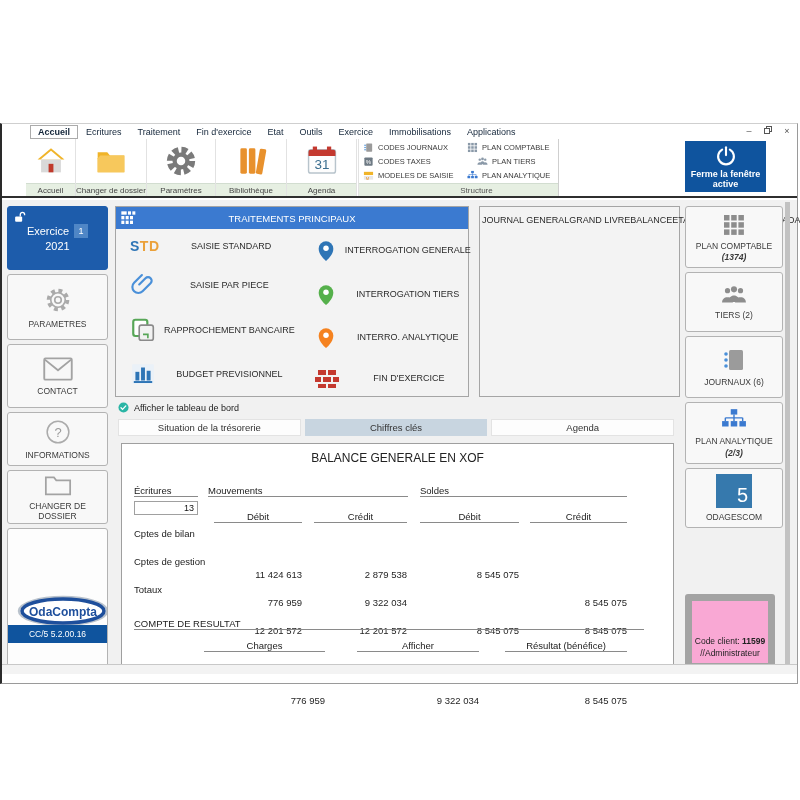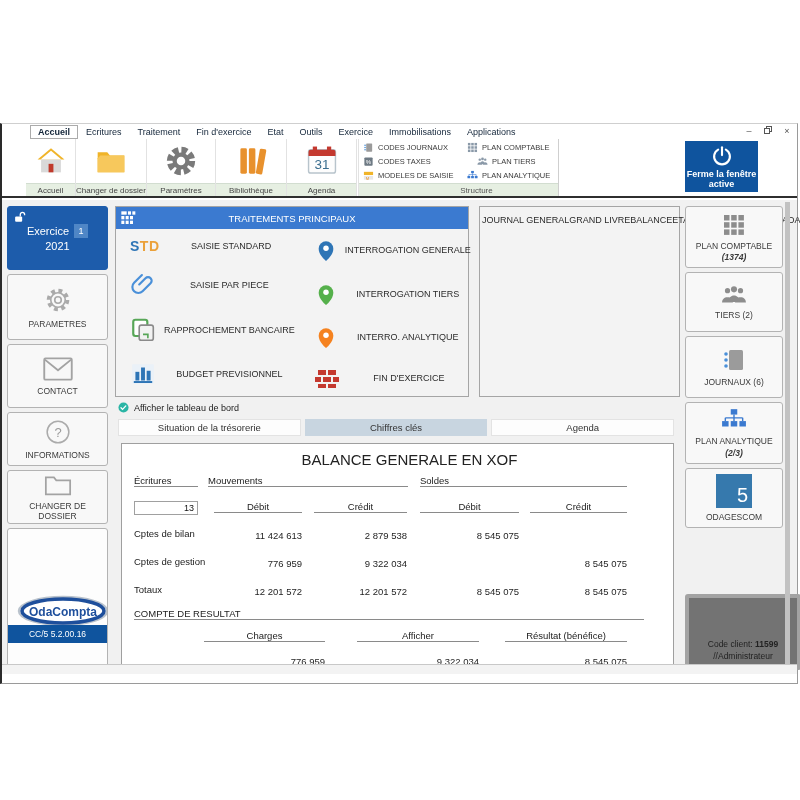--- a/index.html
+++ b/index.html
@@ -21,21 +21,21 @@
 
   
   #ribbon { position:absolute; left:0; top:15px; width:100%; height:59px; background:#fff; border-bottom:2px solid #2f2f2f; }
   .rb-cell { position:absolute; top:0; height:57px; border-right:1px solid #e2e2e2; display:flex; flex-direction:column; align-items:center; }
   .rb-icon { flex:1; display:flex; align-items:center; justify-content:center; }
   .rb-label { width:100%; height:13px; background:#e6efe2; border-top:1px solid #d2ddd0; font-size:8px; color:#444; text-align:center; line-height:13px; white-space:nowrap; overflow:hidden; }
   #structure-cell { position:absolute; left:356px; top:0; width:201px; height:57px; border-right:1px solid #cfcfcf; border-left:1px solid #e2e2e2; }
   .structure-grid { position:absolute; left:0; top:1px; width:100%; height:42px; display:grid; grid-template-columns:104px 97px; grid-auto-rows:14px; }
   .structure-item { display:flex; align-items:center; gap:4px; font-size:7.5px; color:#3a3a3a; padding-left:4px; white-space:nowrap; cursor:default; }
   .structure-label { position:absolute; bottom:0; width:100%; height:13px; background:#e6efe2; border-top:1px solid #d2ddd0; font-size:8px; color:#555; text-align:center; line-height:13px;padding-left:36px; }
-  #close-window-btn { position:absolute; left:683px; top:2px; width:73px; height:51px; background:#0f549e; color:#fff; font-size:9px; font-weight:bold; text-align:center; display:flex; flex-direction:column; align-items:center; justify-content:center; gap:2px; cursor:pointer; }
+  #close-window-btn { position:absolute; left:683px; top:2px; width:81px; height:51px; background:#0f549e; color:#fff; font-size:9px; font-weight:bold; text-align:center; display:flex; flex-direction:column; align-items:center; justify-content:center; gap:2px; cursor:pointer; }
 
   
   #main { position:absolute; left:0; top:76px; width:100%; height:474px; background:#f1f1f1; }
   #statusbar { position:absolute; left:0; bottom:0; width:100%; height:10px; background:#f3f3f3; border-top:1px solid #c8c8c8; }
 
   
   .sb-btn { position:absolute; left:5px; width:101px; background:#f8f8f8; border:1px solid #b3b3b3; border-radius:3px;
             display:flex; flex-direction:column; align-items:center; justify-content:center; gap:5px; font-size:8.5px; color:#3a3a3a; text-align:center; cursor:pointer; }
   #exercice-btn { top:6px; height:64px; background:#1d5cab; border-color:#1d5cab; color:#fff; font-size:11px; position:absolute; }
   #exercice-lock { position:absolute; left:5px; top:4px; }
@@ -61,33 +61,33 @@
 
   
   #toggle-row { position:absolute; left:116px; top:202px; display:flex; align-items:center; gap:5px; font-size:9px; color:#222; cursor:pointer; }
   #tabstrip { position:absolute; left:116px; top:219px; width:556px; height:17px; display:flex; gap:4px; }
   .dash-tab { flex:1; background:#fdfdfd; border:1px solid #e3e3e3; font-size:9.5px; color:#333; text-align:center; line-height:15px; cursor:pointer; }
   .dash-tab.active { background:#c8d5e0; border-color:#c8d5e0; }
 
   
   #dash { position:absolute; left:119px; top:243px; width:553px; height:230px; background:#fff; border:1px solid #9f9f9f; font-size:9.5px; color:#222; }
   .abs { position:absolute; }
-  .u { border-bottom:1px solid #8a8a8a; }
+  .u { border-bottom:1px solid #8a8a8a;margin-top:10px; }
   .ctr { text-align:center; }
-  .rt { text-align:right; }
+  .rt { text-align:right;margin-top:39px; }
   #ecr-input { position:absolute; left:12px; top:57px; width:64px; height:14px; border:1px solid #a0a0a0; font-size:9px; text-align:right; padding-right:3px; font-family:"Liberation Sans",sans-serif; color:#111; background:#fff; }
   .num { font-size:9.5px; color:#1e1e1e; }
 
   
   .rb-btn { position:absolute; left:683px; width:98px; background:#f8f8f8; border:1px solid #b3b3b3; border-radius:3px;
             display:flex; flex-direction:column; align-items:center; justify-content:center; gap:4px; font-size:8.5px; color:#3a3a3a; text-align:center; cursor:pointer; }
   .rb-count { font-style:italic; font-weight:bold; font-size:8.5px; }
   #odagescom-sq { width:36px; height:34px; background:#3679ad; color:#fff; font-size:20px; display:flex; align-items:flex-end; justify-content:flex-end; padding:0 4px 1px 0; }
   #odaprovide-sq { width:30px; height:28px; background:#bfe6de; color:#7fa9a4; font-size:5px; display:flex; align-items:center; justify-content:center; white-space:pre-line; text-align:center; line-height:1.3; }
-  #client-panel { position:absolute; left:683px; top:394px; width:116px; height:76px; background:#737373; border:4px solid #a3a3a3; border-radius:3px; }
+  #client-panel { position:absolute; left:683px; top:394px; width:90px; height:76px; background:#f9a8d4; border:7px solid #a3a3a3; border-radius:3px; }
   #client-info { position:absolute; bottom:3px; width:100%; text-align:center; font-size:8.5px; color:#222; line-height:1.5; }
   #client-info b { font-weight:bold; }
 
   
   #vscroll { position:absolute; right:7px; top:2px; width:5px; height:468px; background:#ececec; }
   #vscroll-thumb { position:absolute; top:0; width:5px; height:465px; background:#c2c2c2; }
 
   svg { display:block; }
 </style>
 </head>
@@ -413,21 +413,21 @@
           </svg>
       <span>Afficher le tableau de bord</span>
     </div>
     <div id="tabstrip">
       <div class="dash-tab">Situation de la trésorerie</div>
       <div class="dash-tab active">Chiffres clés</div>
       <div class="dash-tab">Agenda</div>
     </div>
 
     <div id="dash">
-      <div class="abs ctr" style="left:12px;top:7px;width:100%;font-size:15px">BALANCE GENERALE EN XOF</div>
+      <div class="abs ctr" style="left:0;top:7px;width:100%;font-size:12px">BALANCE GENERALE EN XOF</div>
 
       <div class="abs u" style="left:12px;top:31px;width:64px">Écritures</div>
       <div class="abs u" style="left:86px;top:31px;width:200px">Mouvements</div>
       <div class="abs u" style="left:298px;top:31px;width:207px">Soldes</div>
 
       <input id="ecr-input" readonly="" value="13" style="">
       <div class="abs u ctr" style="left:92px;top:57px;width:88px">Débit</div>
       <div class="abs u ctr" style="left:192px;top:57px;width:93px">Crédit</div>
       <div class="abs u ctr" style="left:298px;top:57px;width:99px">Débit</div>
       <div class="abs u ctr" style="left:408px;top:57px;width:97px">Crédit</div>

